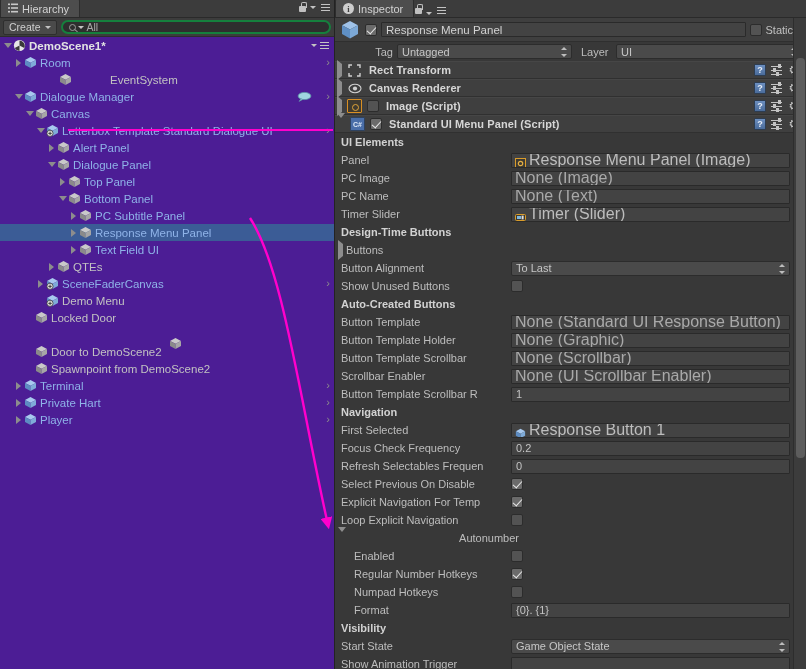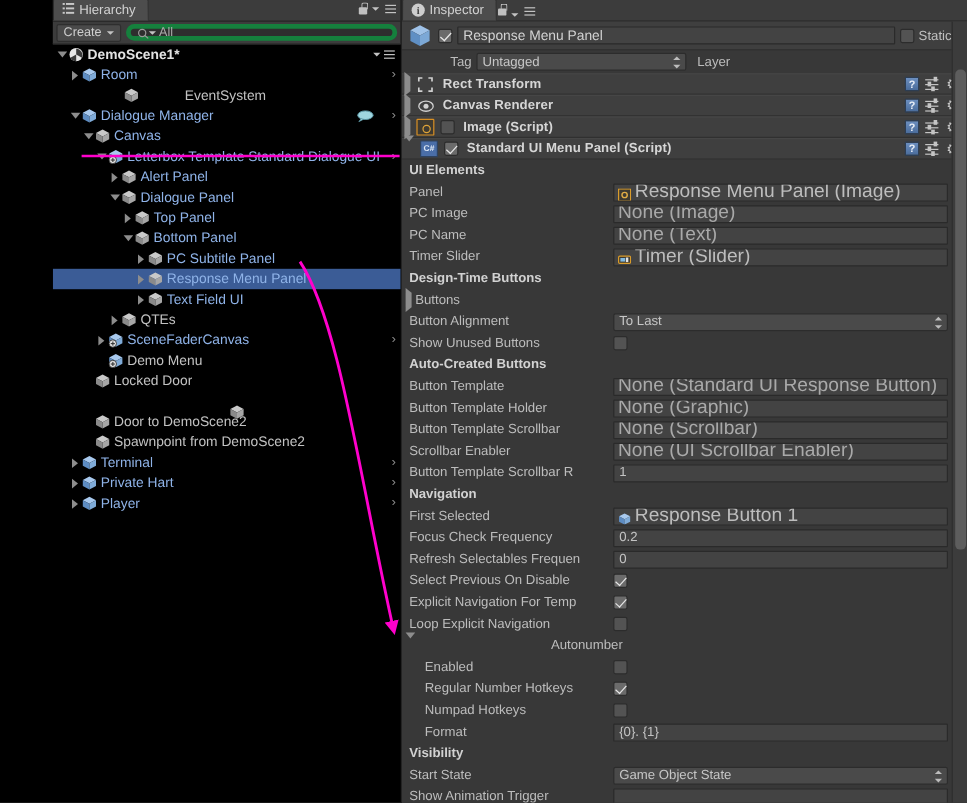--- a/index.html
+++ b/index.html
@@ -7,39 +7,39 @@
     width:806px; height:669px; overflow:hidden;
     background:#383838;
     font-family:"Liberation Sans", sans-serif;
     font-size:11px;
     color:#b4b4b4;
     -webkit-font-smoothing:none;
   }
   #root { position:relative; width:806px; height:669px; display:flex; }
 
   
-  #hierarchy { position:relative; width:335px; height:669px; background:#000000; border-right:1px solid #232323; overflow:hidden;padding-left:44px; }
+  #hierarchy { position:relative; width:335px; height:669px; background:#4c1d95; border-right:1px solid #232323; overflow:hidden; }
   .tabbar { height:18px; background:#3c3c3c; border-bottom:1px solid #2a2a2a; display:flex; align-items:flex-end; position:relative; }
   .tab { height:18px; background:#4b4b4b; border-top:1px solid #5a5a5a; border-left:1px solid #2d2d2d; border-right:1px solid #2d2d2d;
          display:flex; align-items:center; gap:4px; padding:0 10px 0 7px; color:#d2d2d2; font-size:11px; border-radius:2px 2px 0 0; }
   .tab.sel { background:#4d4d4d; }
   .tabbar .tabright { position:absolute; right:3px; top:2px; display:flex; align-items:center; gap:3px; }
   .ico { display:inline-block; line-height:1; }
   .lockicon { width:9px; height:11px; position:relative; display:inline-block; }
   .lockicon:before { content:""; position:absolute; left:1px; top:4px; width:7px; height:6px; background:#c0c0c0; border-radius:1px; }
   .lockicon:after { content:""; position:absolute; left:2.5px; top:0px; width:4px; height:5px; border:1.2px solid #c0c0c0; border-bottom:none; border-radius:2px 2px 0 0; }
   .burger { width:12px; height:9px; position:relative; display:inline-block; }
   .burger i { position:absolute; left:2px; height:1px; background:#c3c3c3; width:9px; }
   .burger i:nth-child(1){ top:1px; } .burger i:nth-child(2){ top:4px; } .burger i:nth-child(3){ top:7px; }
   .minitri { width:0;height:0;border-left:3px solid transparent;border-right:3px solid transparent;border-top:3.5px solid #c3c3c3; display:inline-block; }
 
   .htoolbar { height:19px; background:#3c3c3c; border-bottom:1px solid #2d2d2d; display:flex; align-items:center; padding:0 3px; gap:4px; }
   .createbtn { height:15px; background:#4a4a4a; border:1px solid #2e2e2e; border-radius:2px; display:flex; align-items:center; gap:4px;
                padding:0 5px; color:#cfcfcf; font-size:10.5px; }
-  .searchwrap { flex:1; height:14px; background:#2e2e2e; border:4px solid #15803d; border-radius:7px; display:flex; align-items:center; padding:0 6px; gap:3px; }
+  .searchwrap { flex:1; height:14px; background:#2e2e2e; border:2px solid #15803d; border-radius:7px; display:flex; align-items:center; padding:0 6px; gap:3px; }
   .searchwrap .qtxt { color:#a9a9a9; font-size:10.5px; }
   .magnif { width:7px;height:7px;border:1.2px solid #9a9a9a;border-radius:50%; position:relative; display:inline-block; }
   .magnif:after{content:"";position:absolute;right:-2.5px;bottom:-1.5px;width:3.5px;height:1.2px;background:#9a9a9a;transform:rotate(40deg);}
 
   .htree { position:relative; height:632px; overflow:hidden; }
   .hrow { height:17px; display:flex; align-items:center; position:relative; padding-right:4px; }
   .hrow.sel { background:#3b5c96; }
   .hrow .tw { width:11px; flex:0 0 11px; display:flex; align-items:center; justify-content:center; }
   .tri { width:0;height:0;border-top:4px solid transparent;border-bottom:4px solid transparent;border-left:5.5px solid #8d8d8d; }
   .tri.open { border-left:4px solid transparent;border-right:4px solid transparent;border-top:5.5px solid #8d8d8d; border-bottom:none; }
@@ -513,20 +513,27 @@
     <div class="taglayer">
       <span class="tl-label" style="width:58px;flex:0 0 58px">Tag</span>
       <span class="popup" style="width:175px;flex:0 0 175px">
         <span>Untagged</span>
         <span class="updown">
             <i class="u"></i>
             <i class="d"></i>
           </span>
       </span>
       <span class="tl-label" style="width:36px;flex:0 0 36px;text-align:left;padding-left:5px">Layer</span>
+      <span class="popup" style="flex:1">
+        <span>UI</span>
+        <span class="updown">
+            <i class="u"></i>
+            <i class="d"></i>
+          </span>
+      </span>
     </div>
 
     <div id="comps">
         <div class="comprow">
           <span class="tw"><span class="tri"></span></span>
           <span style="width: 15px; height: 14px; flex: 0 0 15px; display: flex; align-items: center; justify-content: center; margin-left: 2px;">
             <svg width="13" height="13" viewBox="0 0 13 13">
               <path d="M1,4 L1,1 L4,1" stroke="#d0d0d0" stroke-width="1.4" fill="none"></path>
               <path d="M12,4 L12,1 L9,1" stroke="#d0d0d0" stroke-width="1.4" fill="none"></path>
               <path d="M1,9 L1,12 L4,12" stroke="#d0d0d0" stroke-width="1.4" fill="none"></path>

